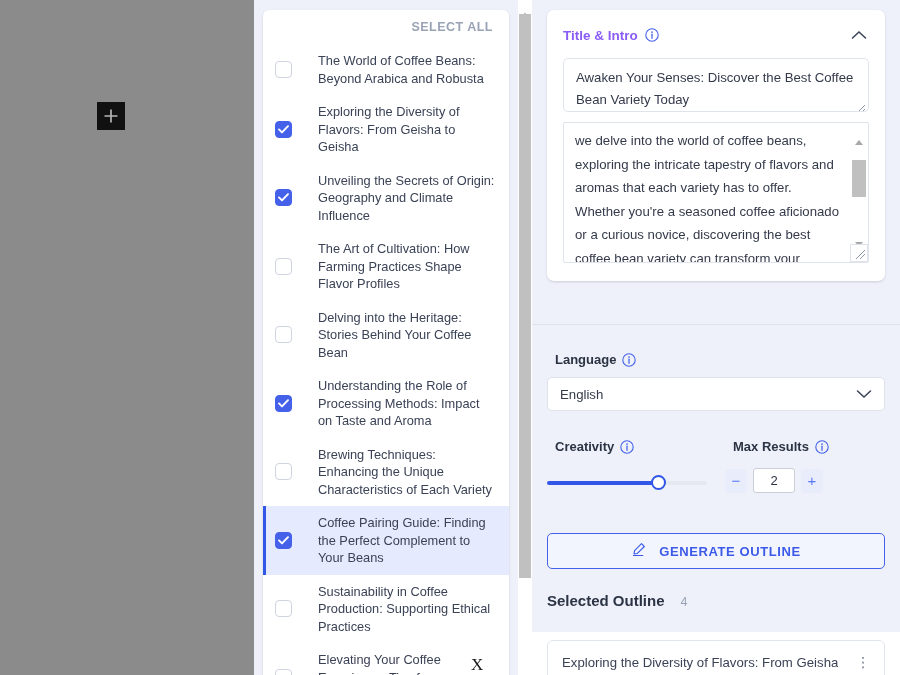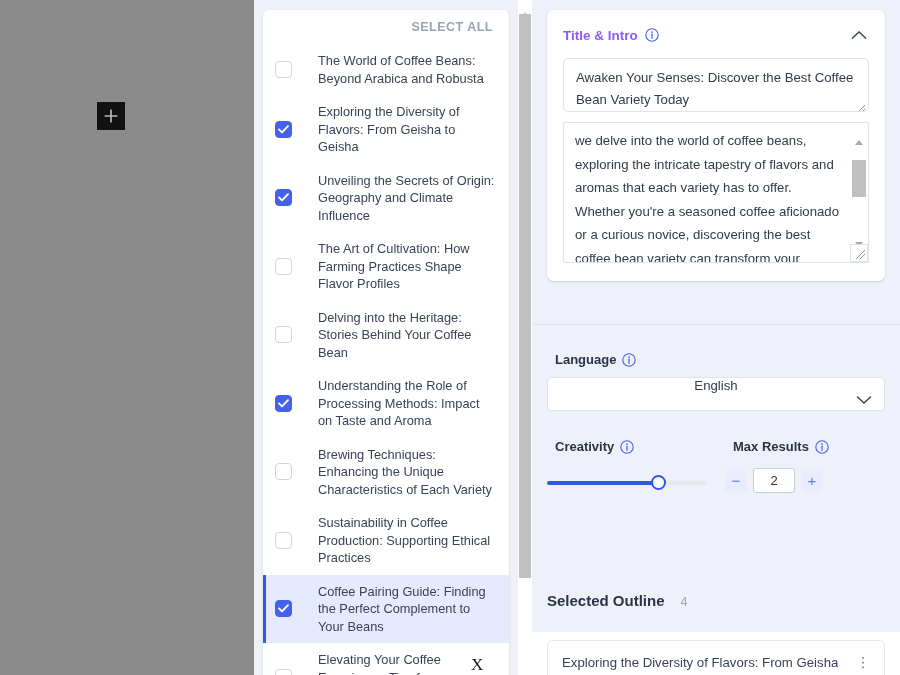--- a/index.html
+++ b/index.html
@@ -248,21 +248,20 @@
     margin-top: 10px;
     height: 34px;
     border: 1px solid #dfe3ec;
     border-radius: 5px;
     background: #ffffff;
     display: flex; align-items: center;
     padding: 0 12px;
     font-size: 13.2px;
     color: #333a4a;
     cursor: pointer;
-    flex-direction: column;
   }
   .select-box .chev { margin-left: auto; }
 
   .row2 {
     display: flex;
     margin-top: 28px;
   }
   .creativity-col { width: 178px; }
   .slider {
     position: relative;
@@ -435,31 +434,31 @@
               <svg width="11" height="9" viewBox="0 0 11 9">
                 <path d="M1 4.4l3 3L10 1.2" fill="none" stroke="#fff" stroke-width="1.9" stroke-linecap="round" stroke-linejoin="round"></path>
               </svg>
             </span>
             <span class="opt-label">Understanding the Role of Processing Methods: Impact on Taste and Aroma</span>
           </div>
           <div class="opt-row">
             <span class="cb"></span>
             <span class="opt-label">Brewing Techniques: Enhancing the Unique Characteristics of Each Variety</span>
           </div>
-          <div class="opt-row">
-            <span class="cb"></span>
-            <span class="opt-label">Sustainability in Coffee Production: Supporting Ethical Practices</span>
-          </div>
           <div class="opt-row selected">
             <span class="cb checked">
               <svg width="11" height="9" viewBox="0 0 11 9">
                 <path d="M1 4.4l3 3L10 1.2" fill="none" stroke="#fff" stroke-width="1.9" stroke-linecap="round" stroke-linejoin="round"></path>
               </svg>
             </span>
             <span class="opt-label">Coffee Pairing Guide: Finding the Perfect Complement to Your Beans</span>
+          </div>
+          <div class="opt-row">
+            <span class="cb"></span>
+            <span class="opt-label">Sustainability in Coffee Production: Supporting Ethical Practices</span>
           </div>
           <div class="opt-row">
             <span class="cb"></span>
             <span class="opt-label">Elevating Your Coffee Experience: Tips for Appreciating Every Sip</span>
           </div>
         </div>
     </div>
   </div>
 
   <div class="serif-x">X</div>
@@ -579,20 +578,29 @@
           </div>
           <div class="stepper">
             <span class="step-btn">−</span>
             <span class="step-val">2</span>
             <span class="step-btn">+</span>
           </div>
         </div>
       </div>
     </div>
 
+    <div class="gen-btn">
+      <span>
+        <svg width="15" height="15" viewBox="0 0 16 16">
+          <path d="M11.2 1.8l3 3-7.4 7.4-3.6.6.6-3.6z" fill="none" stroke="#3c5ae8" stroke-width="1.2" stroke-linejoin="round"></path>
+          <path d="M2.6 14.4h10" stroke="#3c5ae8" stroke-width="1.2" stroke-linecap="round"></path>
+        </svg>
+      </span>
+      <span class="lbl">GENERATE OUTLINE</span>
+    </div>
 
     <div class="sel-outline-head">
       <span class="t">Selected Outline</span>
       <span class="c">4</span>
     </div>
 
     <div class="outline-strip">
       <div class="outline-card">
         <span class="oc-text">Exploring the Diversity of Flavors: From Geisha</span>
         <span class="oc-dot">⋮</span>

